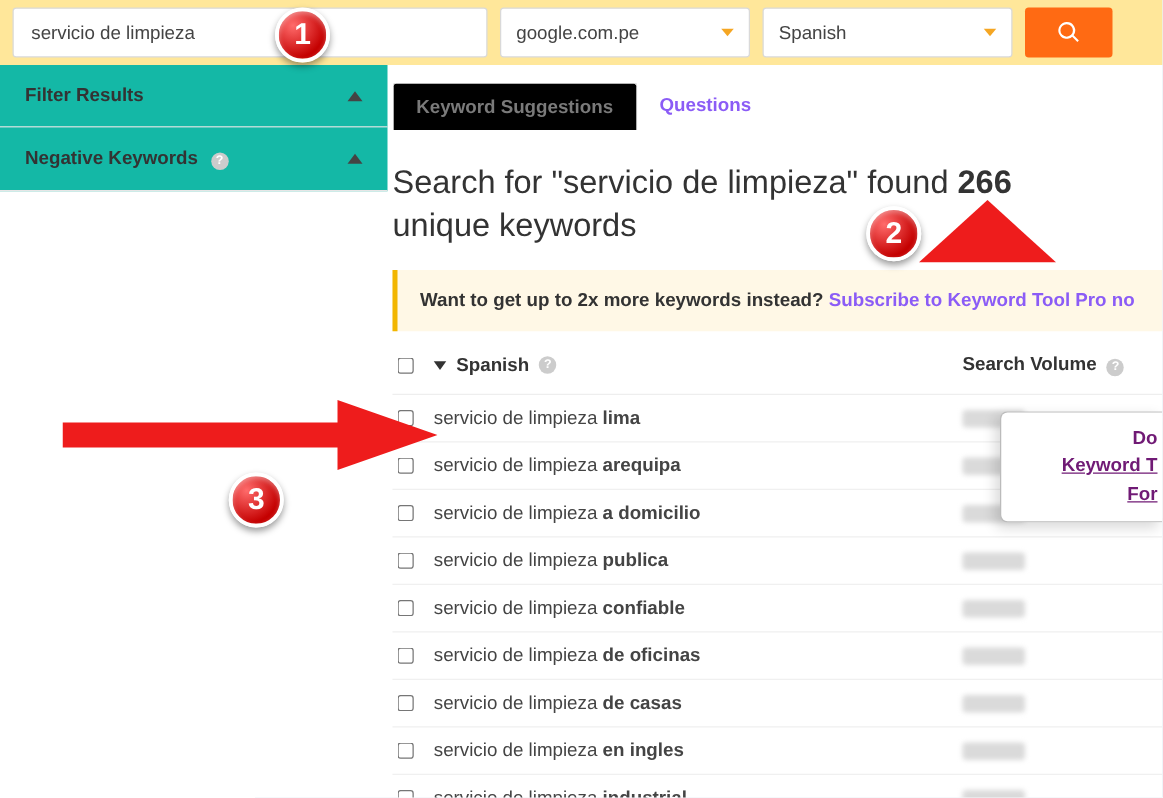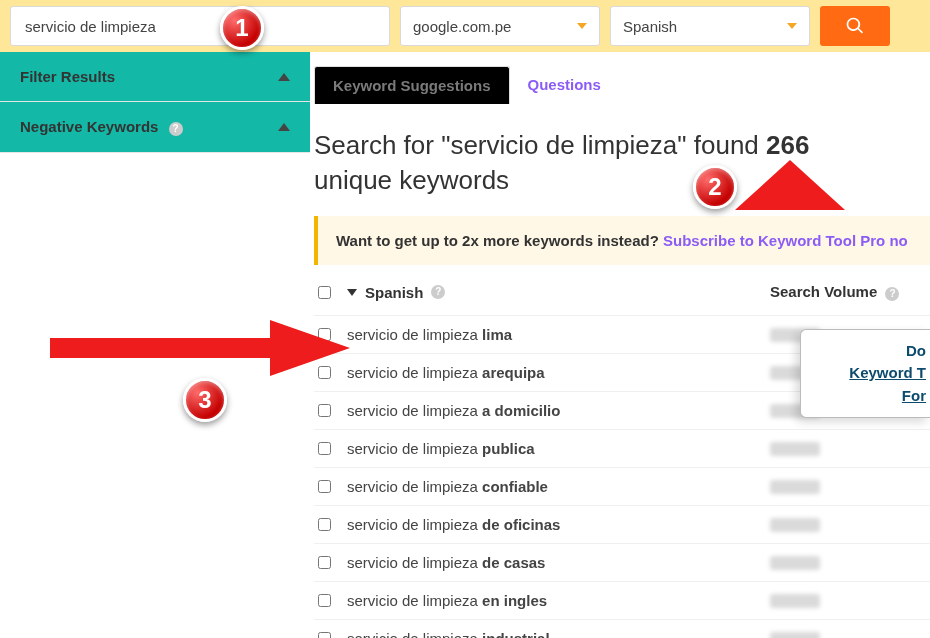--- a/index.html
+++ b/index.html
@@ -152,21 +152,21 @@
   
   .popup {
     position:absolute; right:0; bottom:220px;
     width: 130px;
     background:#fff;
     border:1px solid #bbb;
     border-right:none;
     border-radius: 6px 0 0 6px;
     box-shadow: -4px 4px 10px rgba(0,0,0,0.15);
     padding: 10px 4px 10px 10px;
-    font-size:15px; font-weight:bold; text-align:right; color:#0c4a6e;
+    font-size:15px; font-weight:bold; text-align:right; color:#701a75;
     line-height:1.5;
   }
   .popup u { }
 
   
   .badge {
     position:absolute;
     width:44px; height:44px; border-radius:50%;
     background: radial-gradient(circle at 30% 30%, #ff6b6b, #c40000 70%);
     border: 3px solid #fff;

